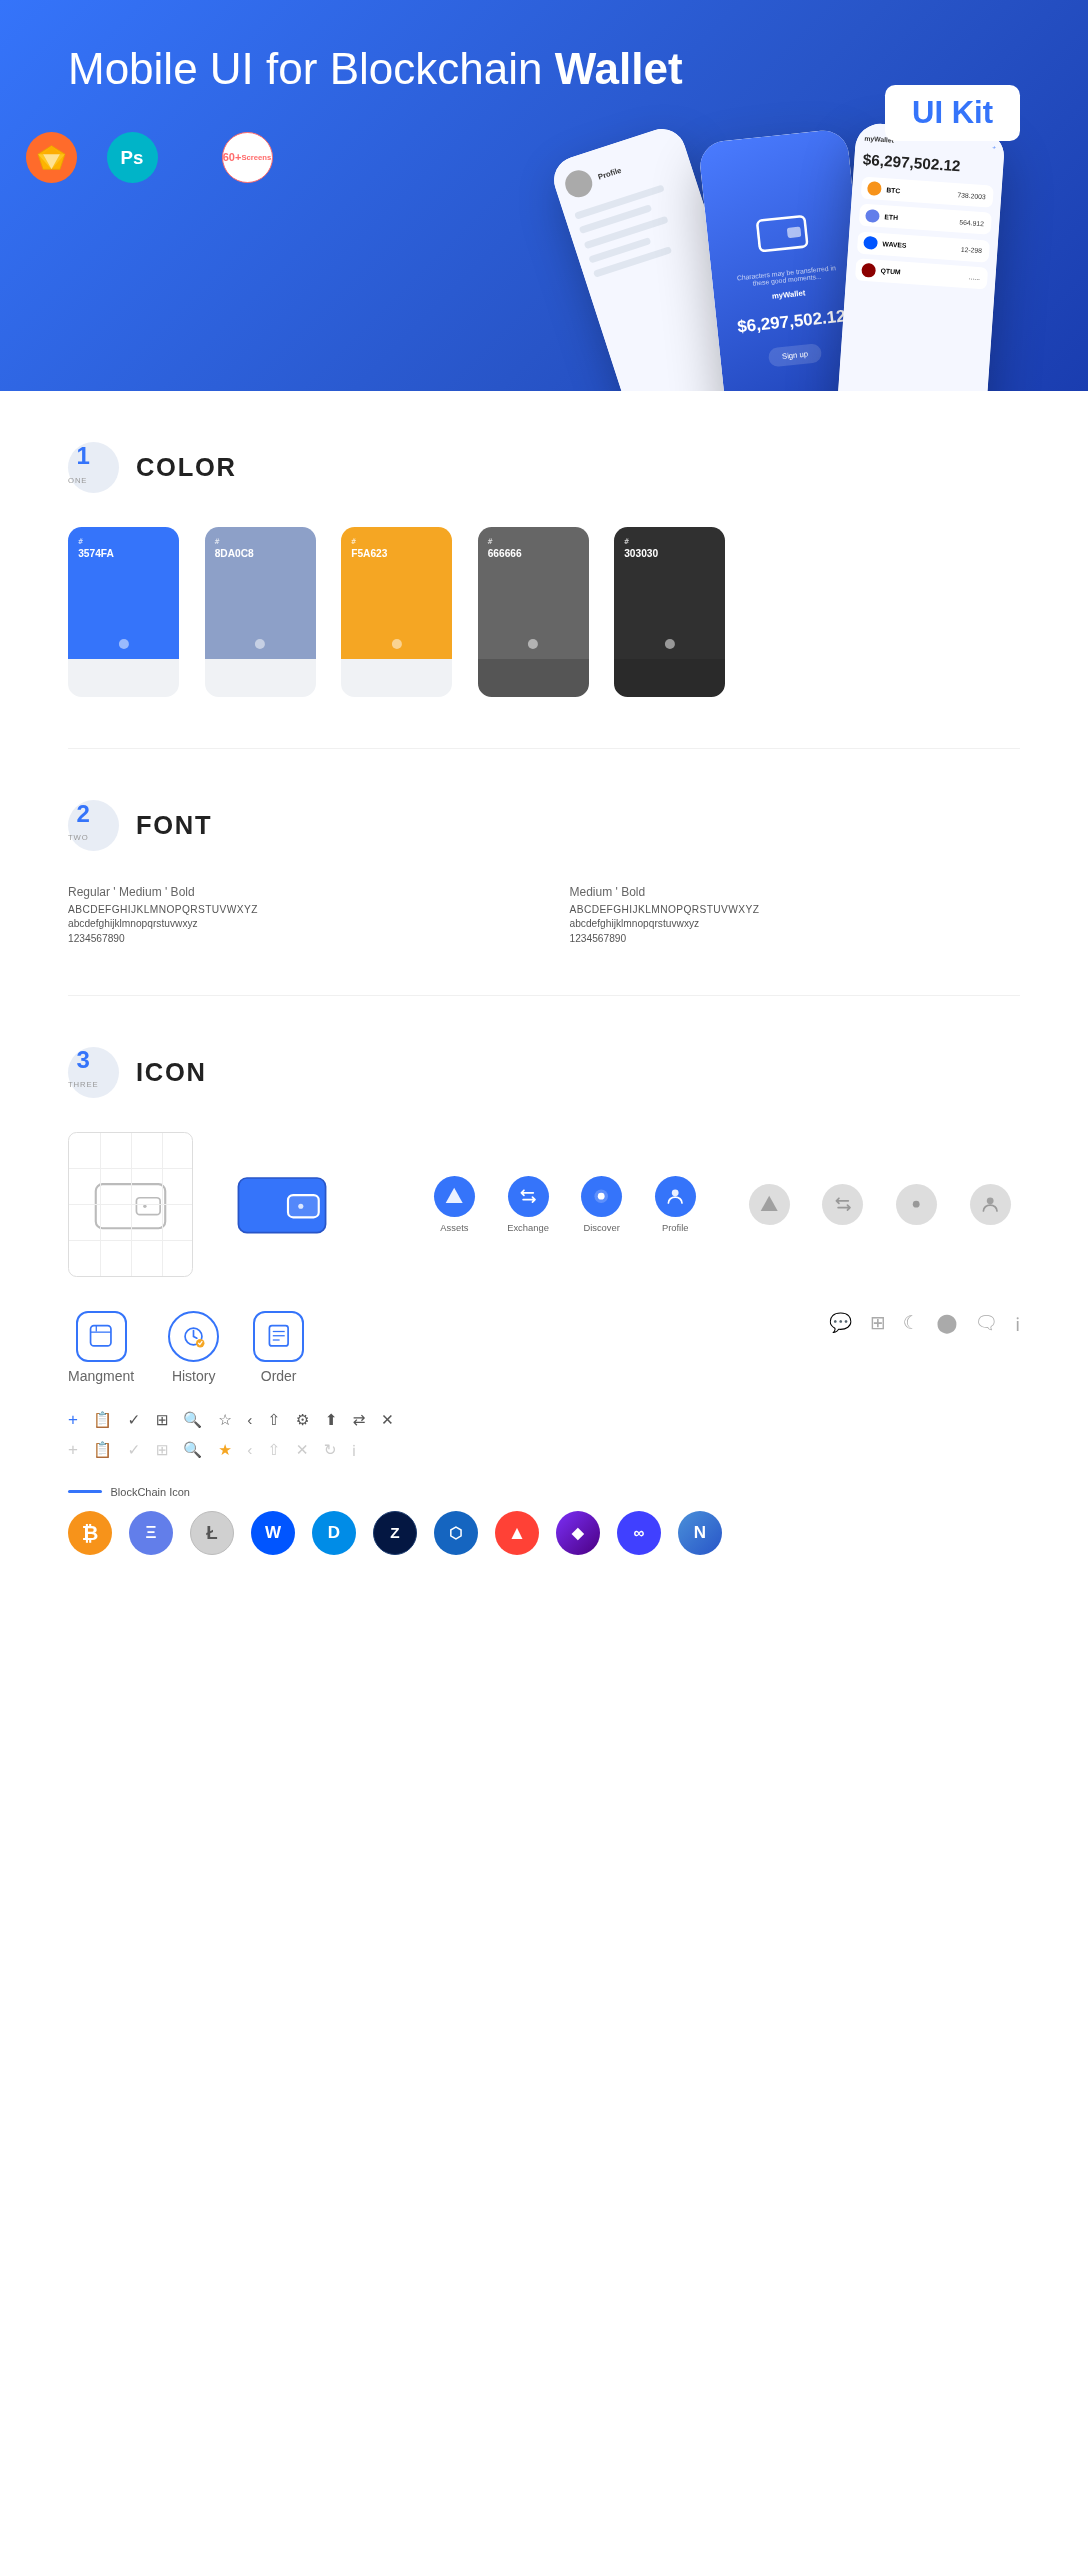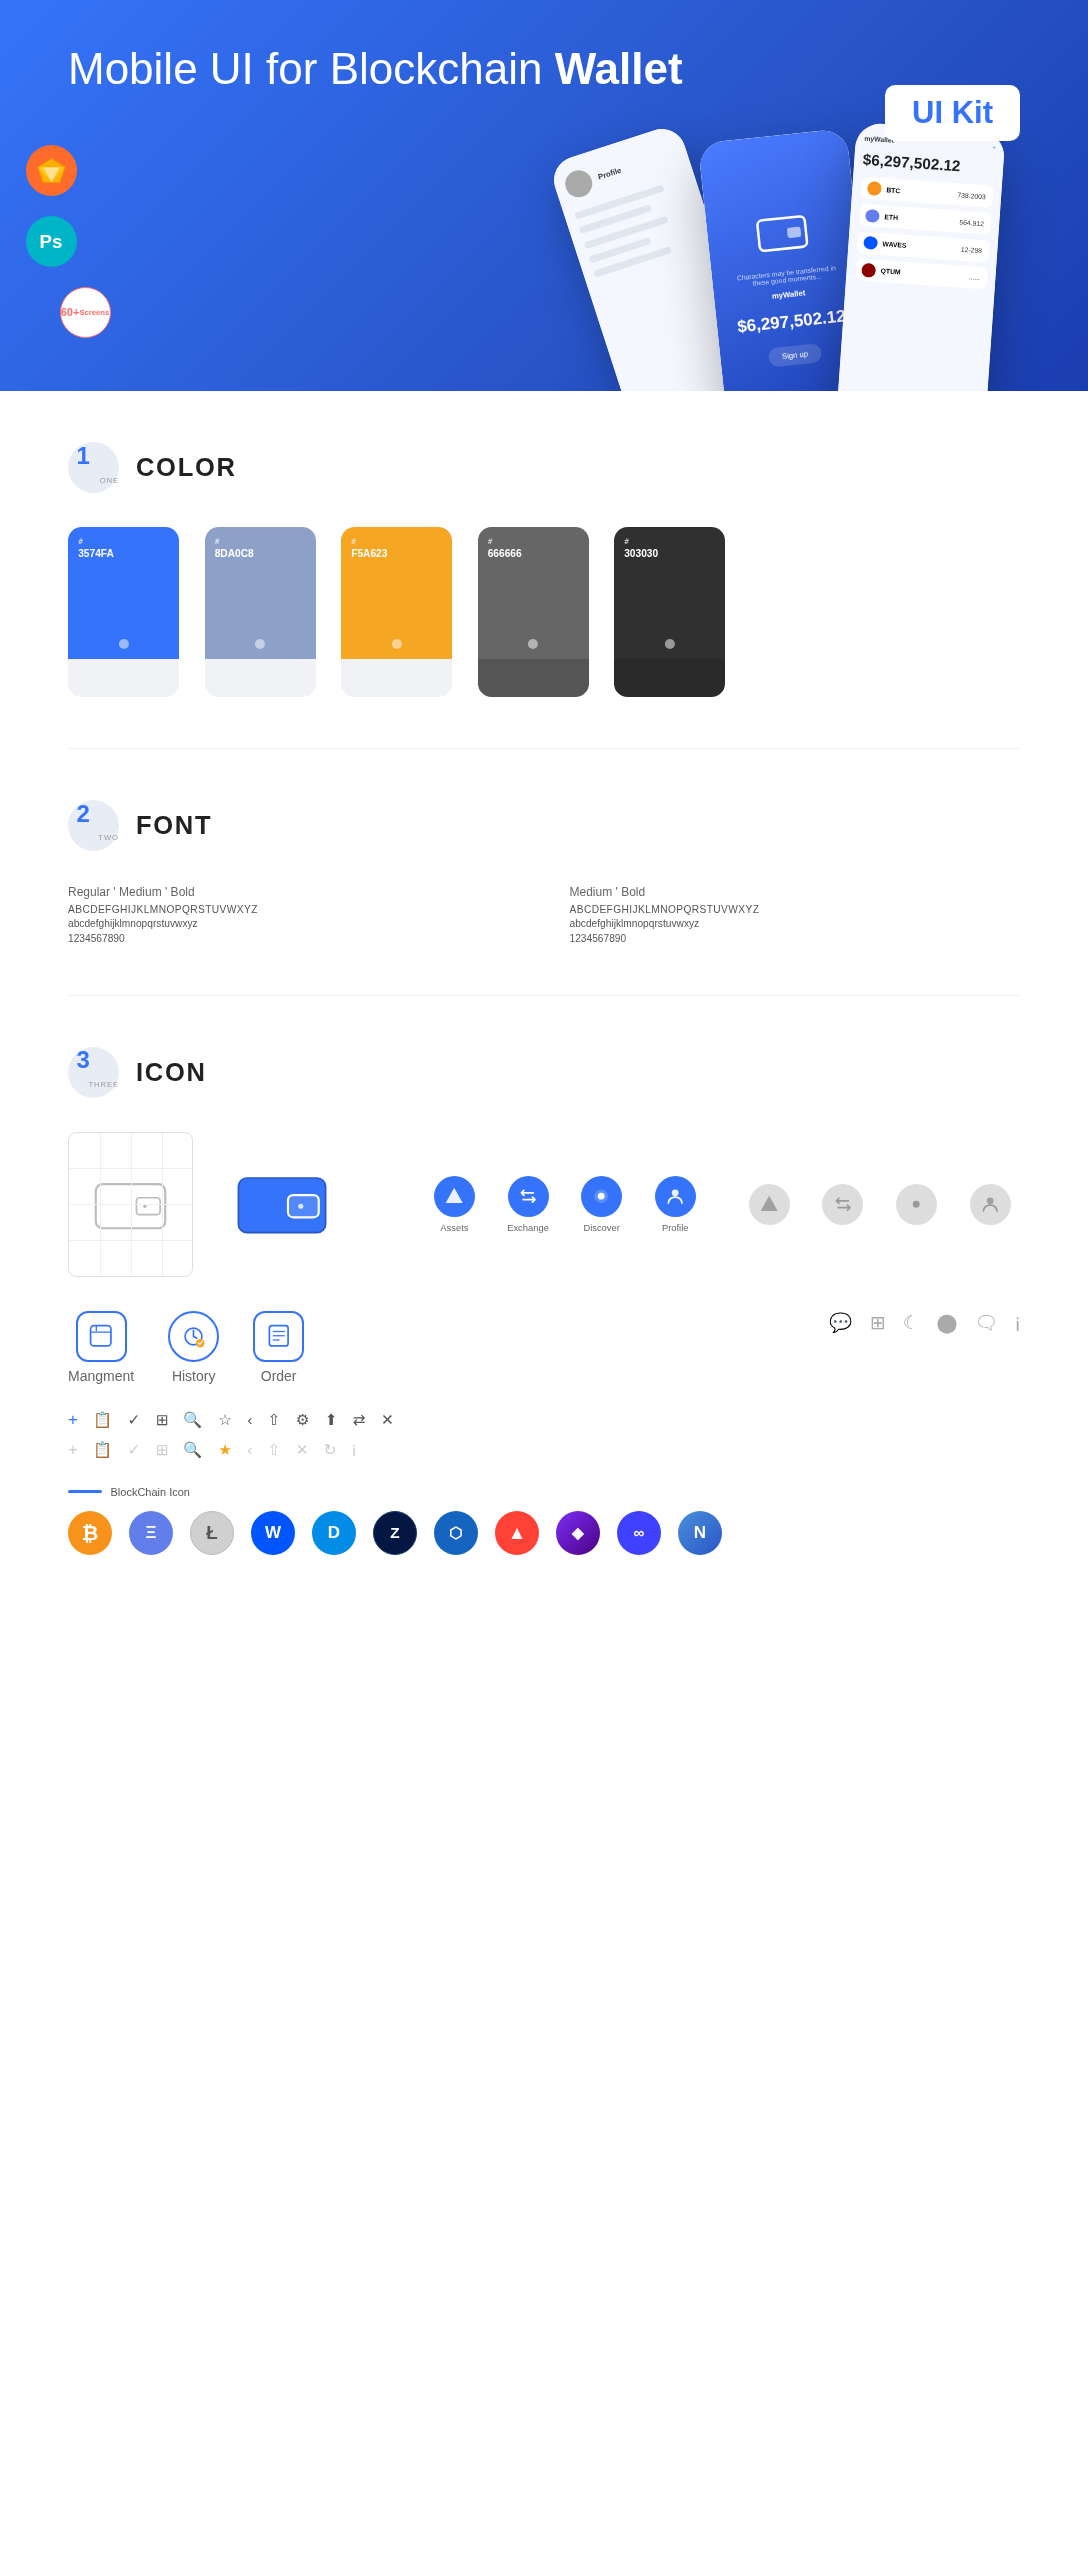--- a/index.html
+++ b/index.html
@@ -34,24 +34,23 @@
       color: #3574FA;
       font-size: 31px;
       font-weight: 700;
       padding: 10.2px 27px;
       border-radius: 10.2px;
       z-index: 10;
     }
     .hero-badges {
       position: absolute;
       left: 25.5px;
-      top: 145px;
-      display: flex;
-      flex-direction: column;
-      gap: 20px;
+      top: 132px;
+      display: flex;
+      gap: 30px;
       z-index: 10;
     }
     .badge-circle {
       width: 51px;
       height: 51px;
       border-radius: 50%;
       display: flex;
       align-items: center;
       justify-content: center;
       font-weight: 700;
@@ -89,21 +88,21 @@
       top: 1.7px;
       left: 8.5px;
     }
     .section-number .small-text {
       font-size: 7.7px;
       color: #999;
       position: absolute;
       bottom: 8.5px;
       left: 0;
       right: 0;
-      text-align: right;
+      text-align: left;
       letter-spacing: 0.9px;
     }
     .section-title {
       font-size: 25.5px;
       font-weight: 700;
       color: #222;
       letter-spacing: 1.7px;
     }
 
     

